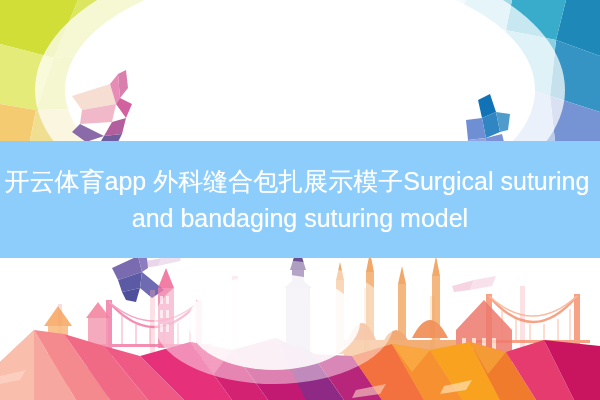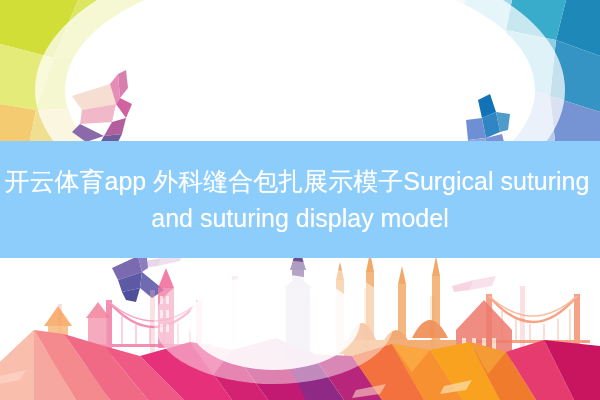--- a/index.html
+++ b/index.html
@@ -309,16 +309,16 @@
       <polygon points="104,236 122,230 120,240 102,244" fill="#c9e6fb"></polygon>
     </g>
     <g opacity="0.5">
       <polygon points="500,244 518,238 516,246 502,250" fill="#b7ddfa"></polygon>
       <polygon points="518,238 536,232 534,242 516,246" fill="#c9e6fb"></polygon>
     </g>
   </svg>
 
   <div id="title-band">
     <div class="tl tl-1">开云体育app 外科缝合包扎展示模子Surgical suturing</div>
-    <div class="tl tl-2">and suturing display model</div>
+    <div class="tl tl-2">and bandaging suturing model</div>
   </div>
 
 </div>
 
 </body></html>

